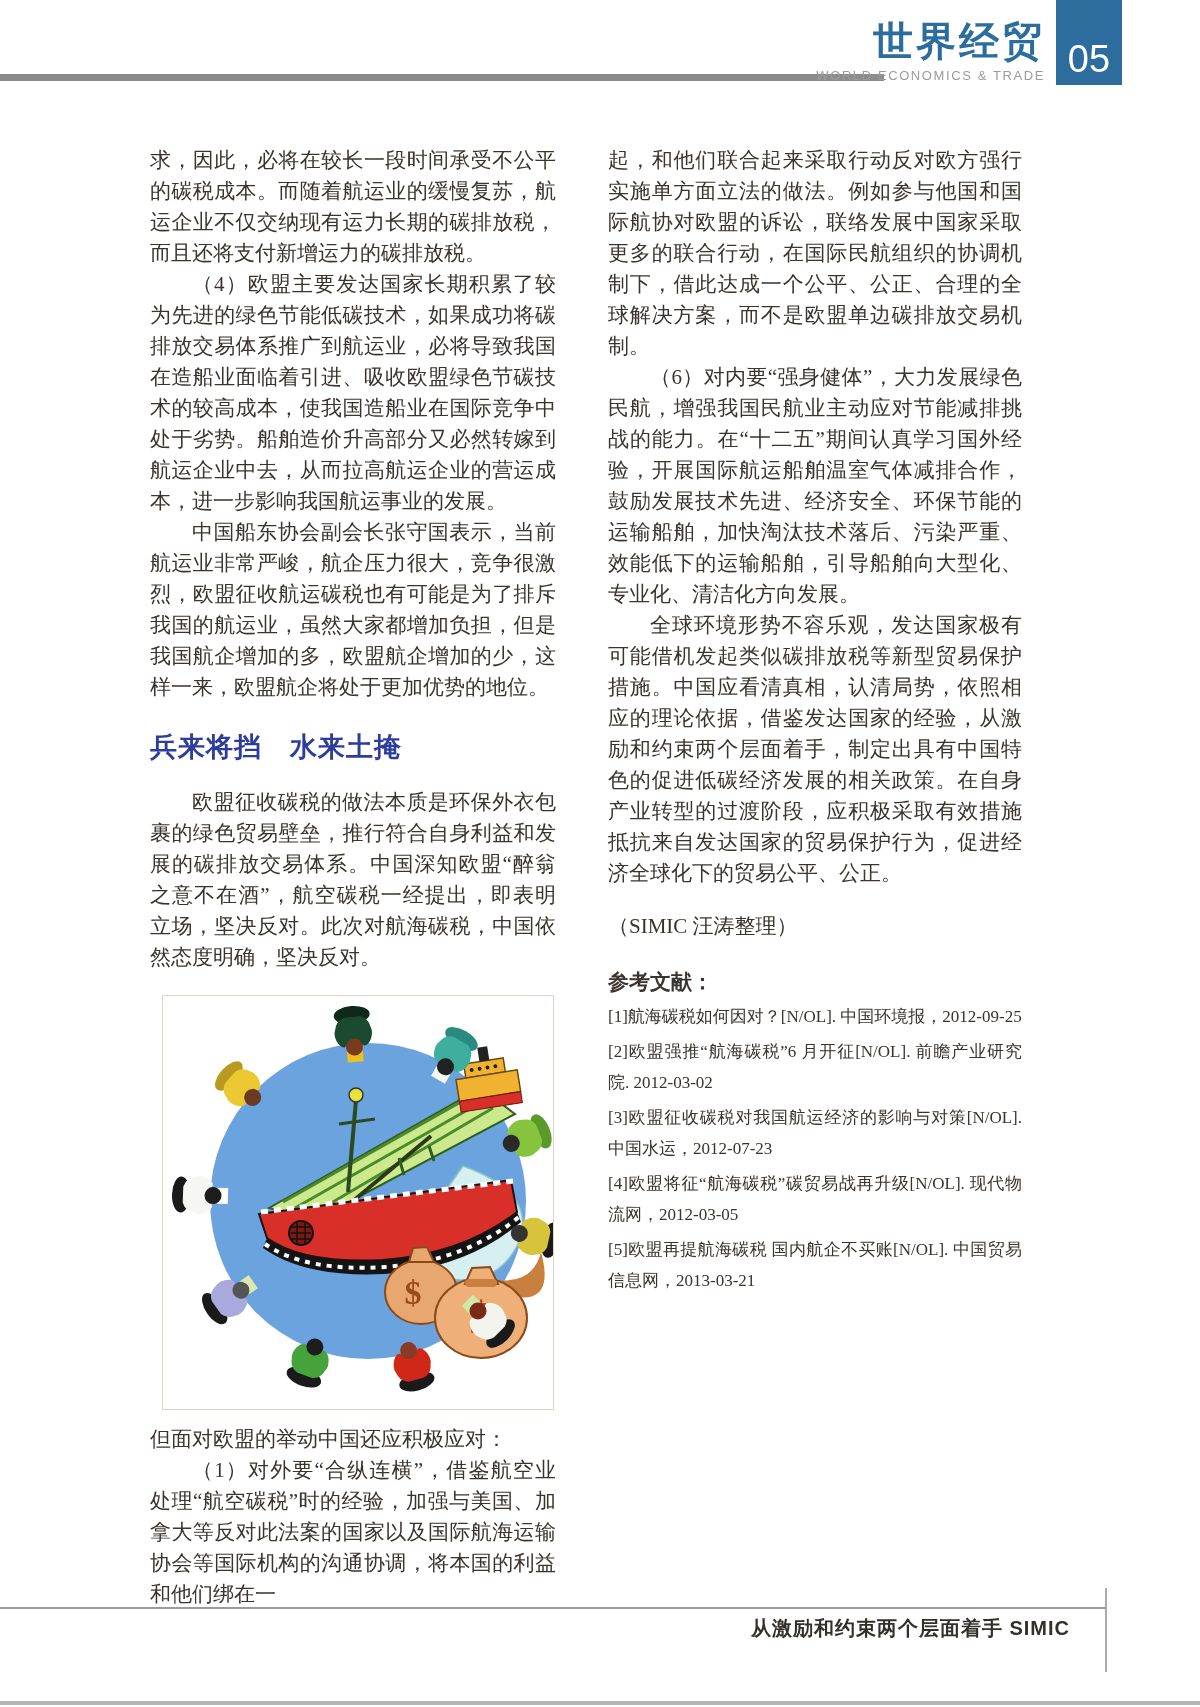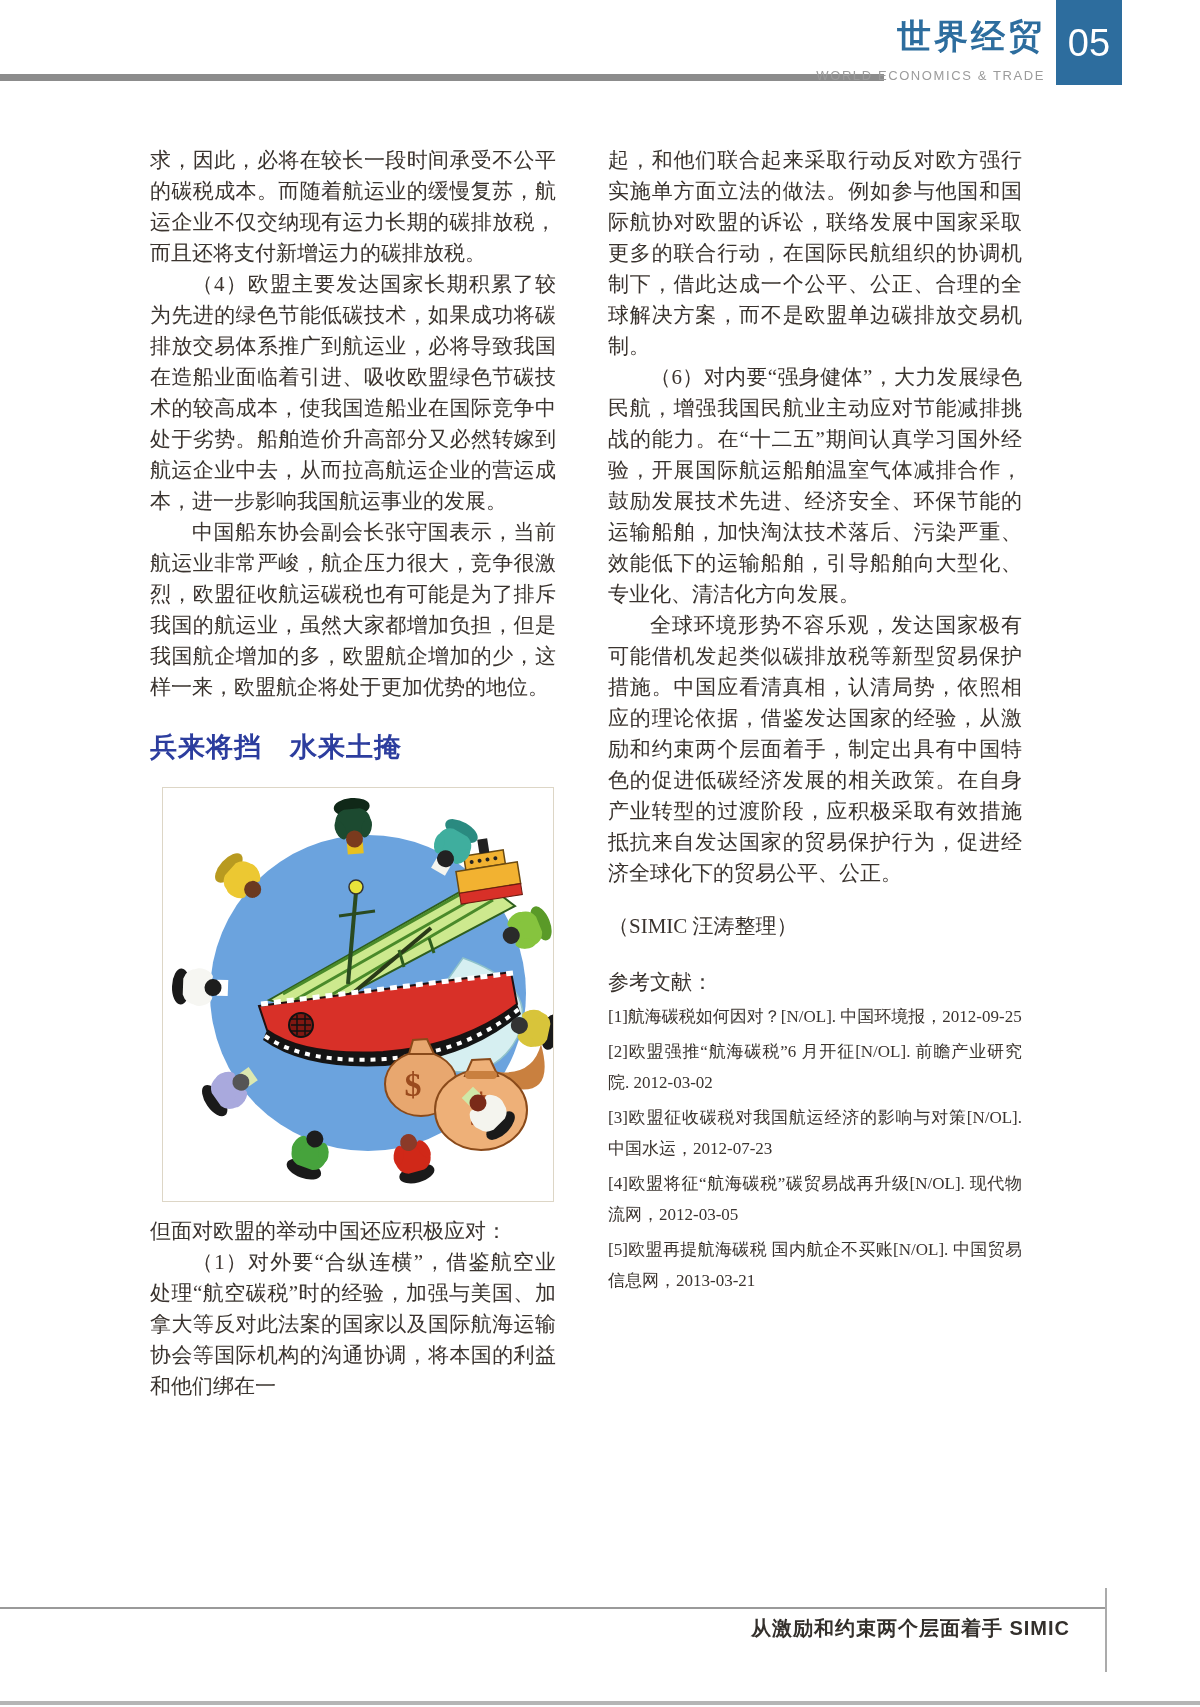--- a/index.html
+++ b/index.html
@@ -3,39 +3,39 @@
 <meta charset="utf-8">
 <style>
   html,body{margin:0;padding:0;}
   body{
     width:1200px;height:1707px;position:relative;background:#ffffff;
     font-family:"Liberation Serif","DejaVu Serif",serif;overflow:hidden;
   }
   
   .topbar-gray{position:absolute;left:0;top:74px;width:884px;height:7px;background:#8c8c8c;}
   .hdr-cn{position:absolute;right:155px;top:14px;font-family:Liberation Mono, monospace;
-          font-size:34px;font-weight:bold;color:#2d6d9e;letter-spacing:3px;white-space:nowrap;}
+          font-size:40px;font-weight:bold;color:#2d6d9e;letter-spacing:3px;white-space:nowrap;}
   .hdr-en{position:absolute;right:155px;top:68px;font-family:"Liberation Sans","DejaVu Sans",sans-serif;
           font-size:13px;color:#9b9b9b;letter-spacing:1.6px;white-space:nowrap;}
   .pagebox{position:absolute;left:1056px;top:0;width:66px;height:85px;background:#2d6d9e;
-           display:flex;align-items:flex-end;justify-content:center;padding-bottom:20px;box-sizing:border-box;
+           display:flex;align-items:flex-end;justify-content:center;padding-bottom:4px;box-sizing:border-box;
            font-family:"Liberation Sans","DejaVu Sans",sans-serif;font-size:38px;color:#ffffff;}
   
   .col{position:absolute;top:145px;}
   .col-left{left:150px;width:406px;}
   .col-right{left:608px;width:414px;}
   .col p{margin:0;font-size:21px;line-height:31px;text-align:justify;color:#3a332e;}
   p.ind{text-indent:2em;}
   .heading{margin:26px 0 22px 0;font-family:"Liberation Sans","DejaVu Sans",sans-serif;
            font-size:27px;font-weight:bold;color:#2c3d9e;letter-spacing:1px;}
   figure.illu{margin:22px 0 14px 12px;padding:0;width:390px;height:413px;border:1px solid #ddd6c6;
               background:#ffffff;overflow:hidden;}
   .credit{text-align:left;padding-right:12px;margin-top:22px !important;font-size:20px;}
   .refs-title{margin-top:24px !important;font-family:"Liberation Sans","DejaVu Sans",sans-serif;
-              font-weight:normal;font-size:19px;color:#2a2520;text-align:left !important;}
+              font-weight:bold;font-size:19px;color:#2a2520;text-align:left !important;}
   p.ref{font-size:17px;line-height:31px;margin-top:4px !important;}
   
   .foot-hline{position:absolute;left:0;top:1607px;width:1106px;height:2px;background:#9a9a9a;}
   .foot-vline{position:absolute;left:1105px;top:1588px;width:2px;height:84px;background:#ababab;}
   .foot-text{position:absolute;right:130px;top:1615px;font-family:"Liberation Sans","DejaVu Sans",sans-serif;
              font-size:20px;font-weight:600;color:#332f2b;letter-spacing:1px;}
   .bottombar{position:absolute;left:0;bottom:2px;width:1200px;height:4px;background:#b5b5b5;}
 </style>
 </head>
 <body>
@@ -45,20 +45,21 @@
 <div class="hdr-en">WORLD ECONOMICS &amp; TRADE</div>
 <div class="pagebox">
   <span>05</span>
 </div>
 
 <div class="col col-left">
   <p>求，因此，必将在较长一段时间承受不公平的碳税成本。而随着航运业的缓慢复苏，航运企业不仅交纳现有运力长期的碳排放税，而且还将支付新增运力的碳排放税。</p>
   <p class="ind">（4）欧盟主要发达国家长期积累了较为先进的绿色节能低碳技术，如果成功将碳排放交易体系推广到航运业，必将导致我国在造船业面临着引进、吸收欧盟绿色节碳技术的较高成本，使我国造船业在国际竞争中处于劣势。船舶造价升高部分又必然转嫁到航运企业中去，从而拉高航运企业的营运成本，进一步影响我国航运事业的发展。</p>
   <p class="ind">中国船东协会副会长张守国表示，当前航运业非常严峻，航企压力很大，竞争很激烈，欧盟征收航运碳税也有可能是为了排斥我国的航运业，虽然大家都增加负担，但是我国航企增加的多，欧盟航企增加的少，这样一来，欧盟航企将处于更加优势的地位。</p>
   <h2 class="heading">兵来将挡　水来土掩</h2>
+  <p class="ind">欧盟征收碳税的做法本质是环保外衣包裹的绿色贸易壁垒，推行符合自身利益和发展的碳排放交易体系。中国深知欧盟“醉翁之意不在酒”，航空碳税一经提出，即表明立场，坚决反对。此次对航海碳税，中国依然态度明确，坚决反对。</p>
 
   <figure class="illu">
     <svg width="390" height="413" viewBox="0 0 390 413" xmlns="http://www.w3.org/2000/svg">
       <defs>
         <g id="prs">
           <ellipse cx="0" cy="15" rx="18" ry="9" fill="var(--c,#1d1d1d)"></ellipse>
           <path d="M-17,-10 Q-21,9 -8,13 L8,13 Q21,9 17,-10 Q10,-17 0,-16 Q-10,-17 -17,-10 Z" fill="var(--b)"></path>
           <ellipse cx="-13" cy="-7" rx="5" ry="10" fill="var(--b)" transform="rotate(20 -13 -7)"></ellipse>
           <ellipse cx="13" cy="-7" rx="5" ry="10" fill="var(--b)" transform="rotate(-20 13 -7)"></ellipse>
           <rect x="-8" y="-32" width="16" height="11" fill="var(--p,transparent)"></rect>

